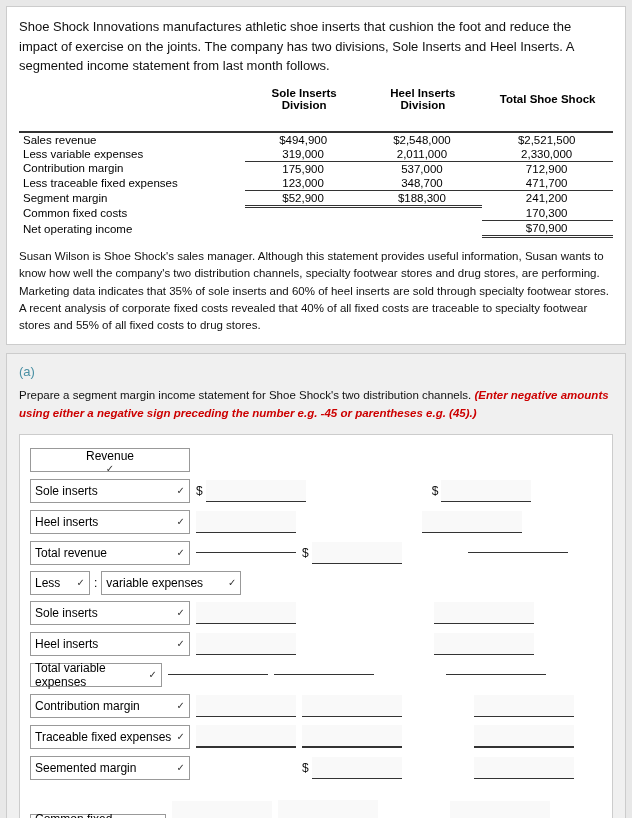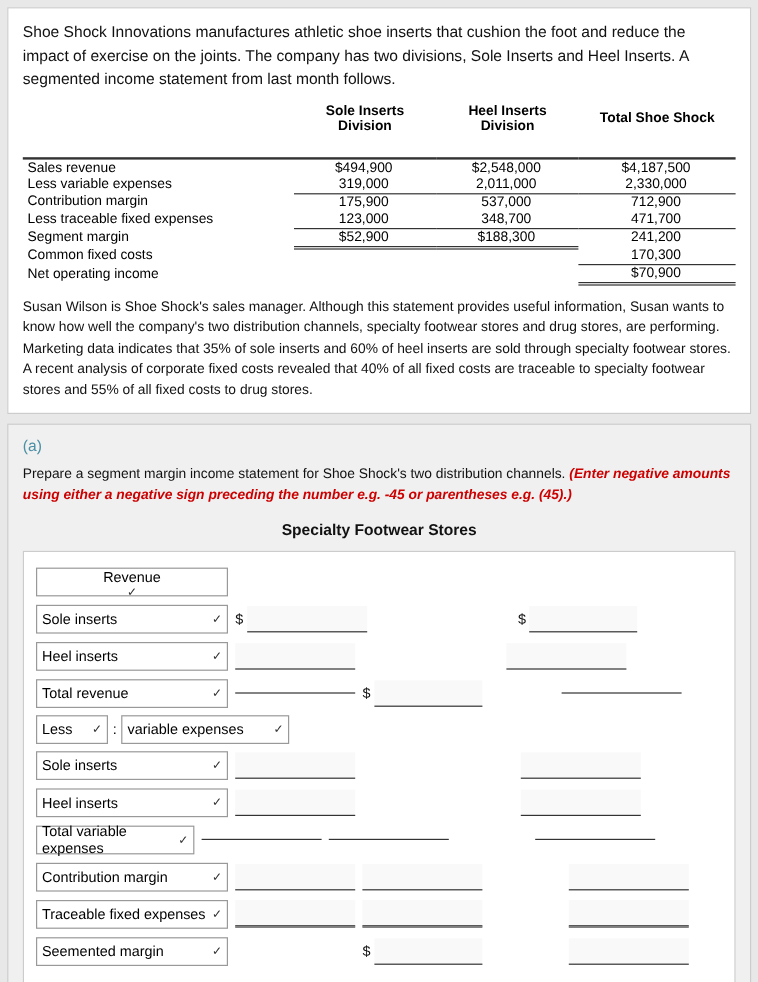--- a/index.html
+++ b/index.html
@@ -155,21 +155,21 @@
           <tr class="header-row">
         <td class="col-label"></td>
         <td class="col-sole">Sole Inserts Division</td>
         <td class="col-heel">Heel Inserts Division</td>
         <td class="col-total">Total Shoe Shock</td>
       </tr>
       <tr>
         <td class="col-label">Sales revenue</td>
         <td class="col-sole num">$494,900</td>
         <td class="col-heel num">$2,548,000</td>
-        <td class="col-total num">$4,187,500</td>
+        <td class="col-total num">$2,521,500</td>
       </tr>
       <tr>
         <td class="col-label">Less variable expenses</td>
         <td class="col-sole num" style="border-bottom:1px solid #333;">319,000</td>
         <td class="col-heel num" style="border-bottom:1px solid #333;">2,011,000</td>
         <td class="col-total num" style="border-bottom:1px solid #333;">2,330,000</td>
       </tr>
       <tr>
         <td class="col-label">Contribution margin</td>
         <td class="col-sole num">175,900</td>
@@ -205,21 +205,20 @@
 
     <p class="second-text">Susan Wilson is Shoe Shock's sales manager. Although this statement provides useful information, Susan wants to know how well the company's two distribution channels, specialty footwear stores and drug stores, are performing. Marketing data indicates that 35% of sole inserts and 60% of heel inserts are sold through specialty footwear stores. A recent analysis of corporate fixed costs revealed that 40% of all fixed costs are traceable to specialty footwear stores and 55% of all fixed costs to drug stores.</p>
   </div>
 
   <div class="bottom-panel">
     <div class="part-label">(a)</div>
     <p class="instructions">
       <span>Prepare a segment margin income statement for Shoe Shock's two distribution channels.</span> <em>(Enter negative amounts using either a negative sign preceding the number e.g. -45 or parentheses e.g. (45).)</em>
     </p>
 
-    <div class="section-title">Specialty Footwear Stores</div>
 
     <div class="form-area">
 
       <div class="form-row">
         <div class="dropdown-box col1" style="width:160px;">
           <span>Revenue</span>
           <span class="dropdown-arrow">✓</span>
         </div>
       </div>
 

